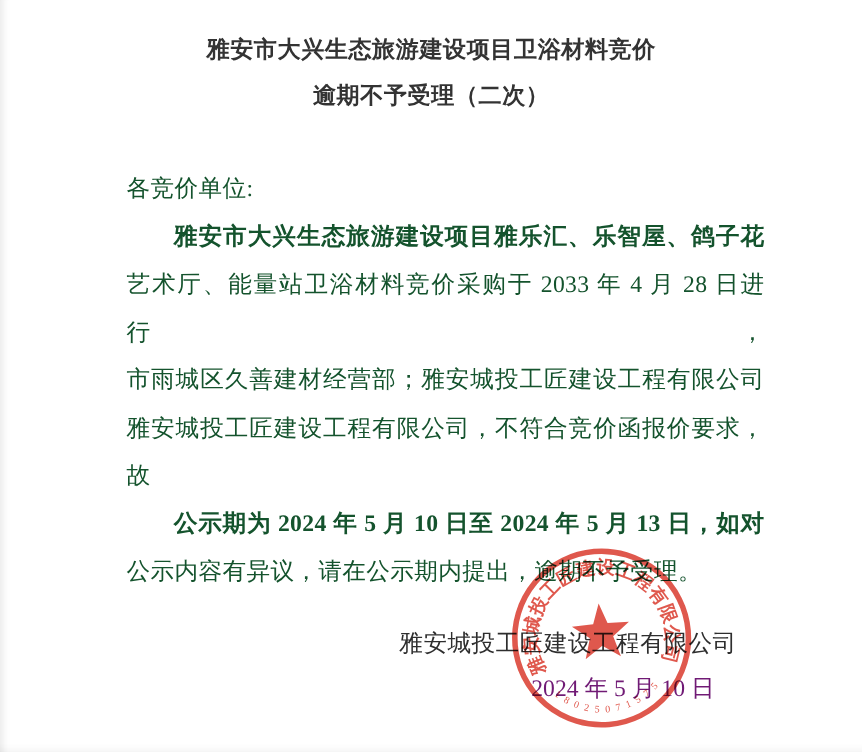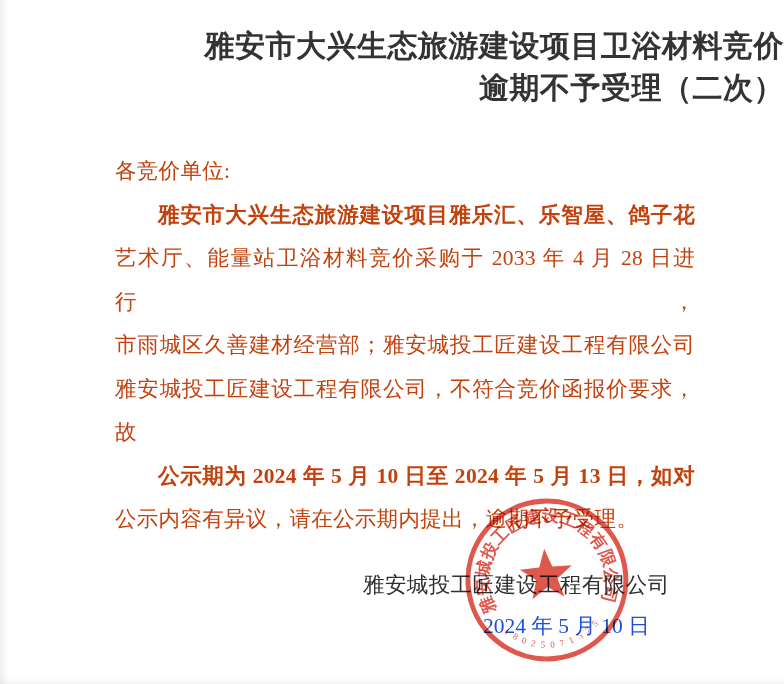--- a/index.html
+++ b/index.html
@@ -15,36 +15,36 @@
     overflow: hidden;
     box-shadow: inset 10px 0 8px -8px rgba(0,0,0,0.10),
                 inset 0 -10px 8px -8px rgba(0,0,0,0.06);
     font-family: "Liberation Serif", "DejaVu Serif", serif;
   }
   .doc-title {
     position: absolute;
     top: 25px;
     left: 0;
     right: 0;
-    text-align: right;
+    text-align: center;
     font-family: "Liberation Sans", "DejaVu Sans", sans-serif;
     font-weight: 700;
-    font-size: 30px;
+    font-size: 21px;
     line-height: 42px;
     color: #333333;
     letter-spacing: 0.5px;
   }
   .doc-body {
     position: absolute;
     left: 115px;
     top: 150px;
     width: 580px;
     font-size: 21.5px;
     line-height: 43.5px;
-    color: #c2410c;
+    color: #14532d;
     letter-spacing: 0.3px;
   }
   .bline { white-space: nowrap; }
   .bline.jf {
     white-space: normal;
     text-align: justify;
     text-align-last: justify;
   }
   .bline.indent { text-indent: 2em; font-weight: bold; }
   .sig-company {
@@ -54,21 +54,21 @@
     font-size: 21.5px;
     color: #2e2e2e;
     letter-spacing: 0.4px;
     white-space: nowrap;
   }
   .sig-date {
     position: absolute;
     left: 483px;
     top: 611px;
     font-size: 21.5px;
-    color: #1d4ed8;
+    color: #701a75;
     white-space: nowrap;
   }
   .seal {
     position: absolute;
     left: 461px;
     top: 495px;
     width: 172px;
     height: 172px;
     mix-blend-mode: multiply;
     opacity: 0.92;

